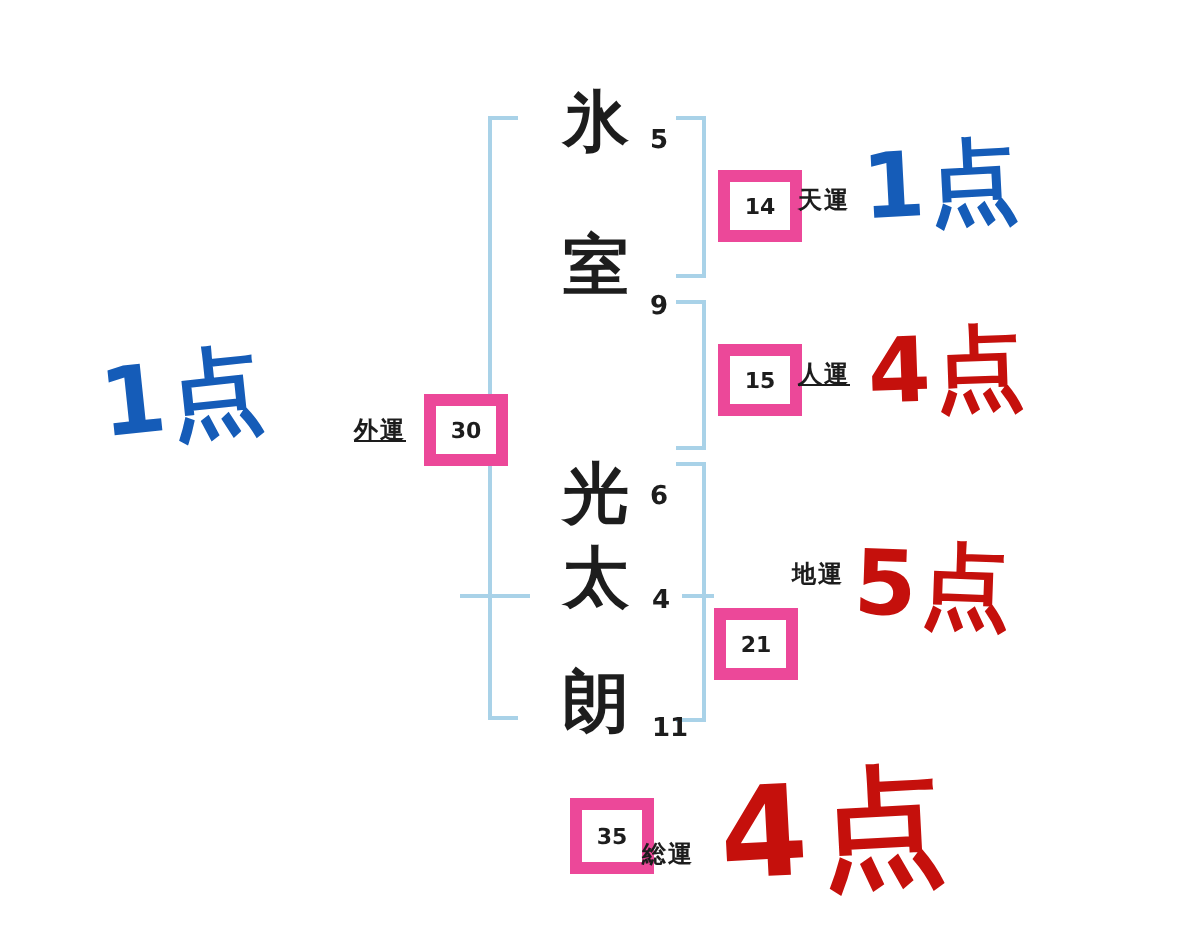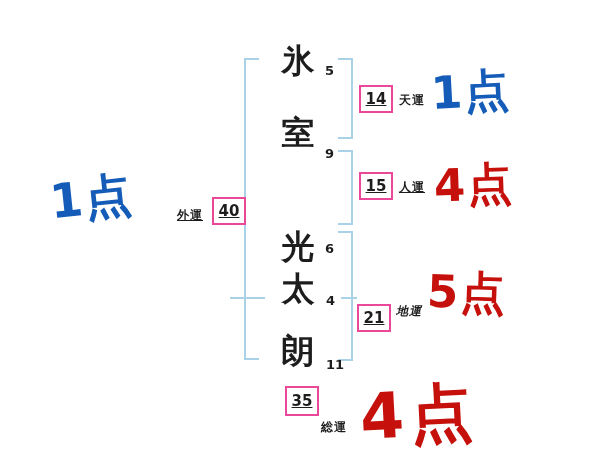--- a/index.html
+++ b/index.html
@@ -11,23 +11,23 @@
   
   .kanji{
     position:absolute;left:276px;width:44px;text-align:center;
     font-size:33px;line-height:33px;font-weight:700;color:#1d1d1d;
   }
   .strokes{
     position:absolute;font-size:13px;line-height:13px;font-weight:600;color:#1d1d1d;
   }
   
   .vbox{
-    position:absolute;width:30px;height:24px;border:2px solid #ec4899;background:#fff;
+    position:absolute;width:30px;height:24px;border:6px solid #ec4899;background:#fff;
     display:flex;align-items:center;justify-content:center;
-    font-size:15px;font-weight:600;color:#1d1d1d;text-decoration:underline;
+    font-size:11px;font-weight:600;color:#1d1d1d;
   }
   .lbl{position:absolute;font-size:12px;line-height:14px;font-weight:600;color:#1d1d1d;letter-spacing:1px;}
   
   .br{position:absolute;border:0 solid #a9d2e8;}
   .br-left{border-left-width:2px;border-top-width:2px;border-bottom-width:2px;}
   .br-right{border-right-width:2px;border-top-width:2px;border-bottom-width:2px;}
   .tick{position:absolute;height:2px;background:#a9d2e8;}
   
   .score{
     position:absolute;font-weight:700;white-space:nowrap;letter-spacing:2px;color:#1d1d1d;
@@ -54,32 +54,32 @@
   <div class="kanji" style="top:272px;">太</div>
   <div class="kanji" style="top:334px;">朗</div>
 
   <div class="strokes" style="left:325px;top:64px;">5</div>
   <div class="strokes" style="left:325px;top:147px;">9</div>
   <div class="strokes" style="left:325px;top:242px;">6</div>
   <div class="strokes" style="left:326px;top:294px;">4</div>
   <div class="strokes" style="left:326px;top:358px;">11</div>
 
   <div class="lbl" style="left:177px;top:208px;text-decoration:underline;">外運</div>
-  <div class="vbox" style="left:212px;top:197px;">40</div>
+  <div class="vbox" style="left:212px;top:197px;">30</div>
   <div class="score blue" style="left:50px;top:167px;font-size:47px;transform:rotate(-6deg);">1点</div>
 
   <div class="vbox" style="left:359px;top:85px;">14</div>
   <div class="lbl" style="left:399px;top:93px;">天運</div>
   <div class="score blue" style="left:431px;top:62px;font-size:45px;transform:rotate(-3deg);">1点</div>
 
   <div class="vbox" style="left:359px;top:172px;">15</div>
   <div class="lbl" style="left:399px;top:180px;text-decoration:underline;">人運</div>
   <div class="score red" style="left:434px;top:155px;font-size:45px;transform:rotate(-2deg);">4点</div>
 
   <div class="vbox" style="left:357px;top:288px;margin-top:16px;">21</div>
-  <div class="lbl" style="left:396px;top:304px;font-style:italic;">地運</div>
+  <div class="lbl" style="left:396px;top:280px;">地運</div>
   <div class="score red" style="left:427px;top:263px;font-size:45px;transform:rotate(2deg);">5点</div>
 
-  <div class="vbox" style="left:285px;top:386px;height:26px;">35</div>
+  <div class="vbox" style="left:285px;top:399px;height:26px;">35</div>
   <div class="lbl" style="left:321px;top:420px;">総運</div>
   <div class="score red" style="left:360px;top:372px;font-size:63px;letter-spacing:6px;transform:rotate(-3deg);">4点</div>
 
 </div>
 
 </body></html>

